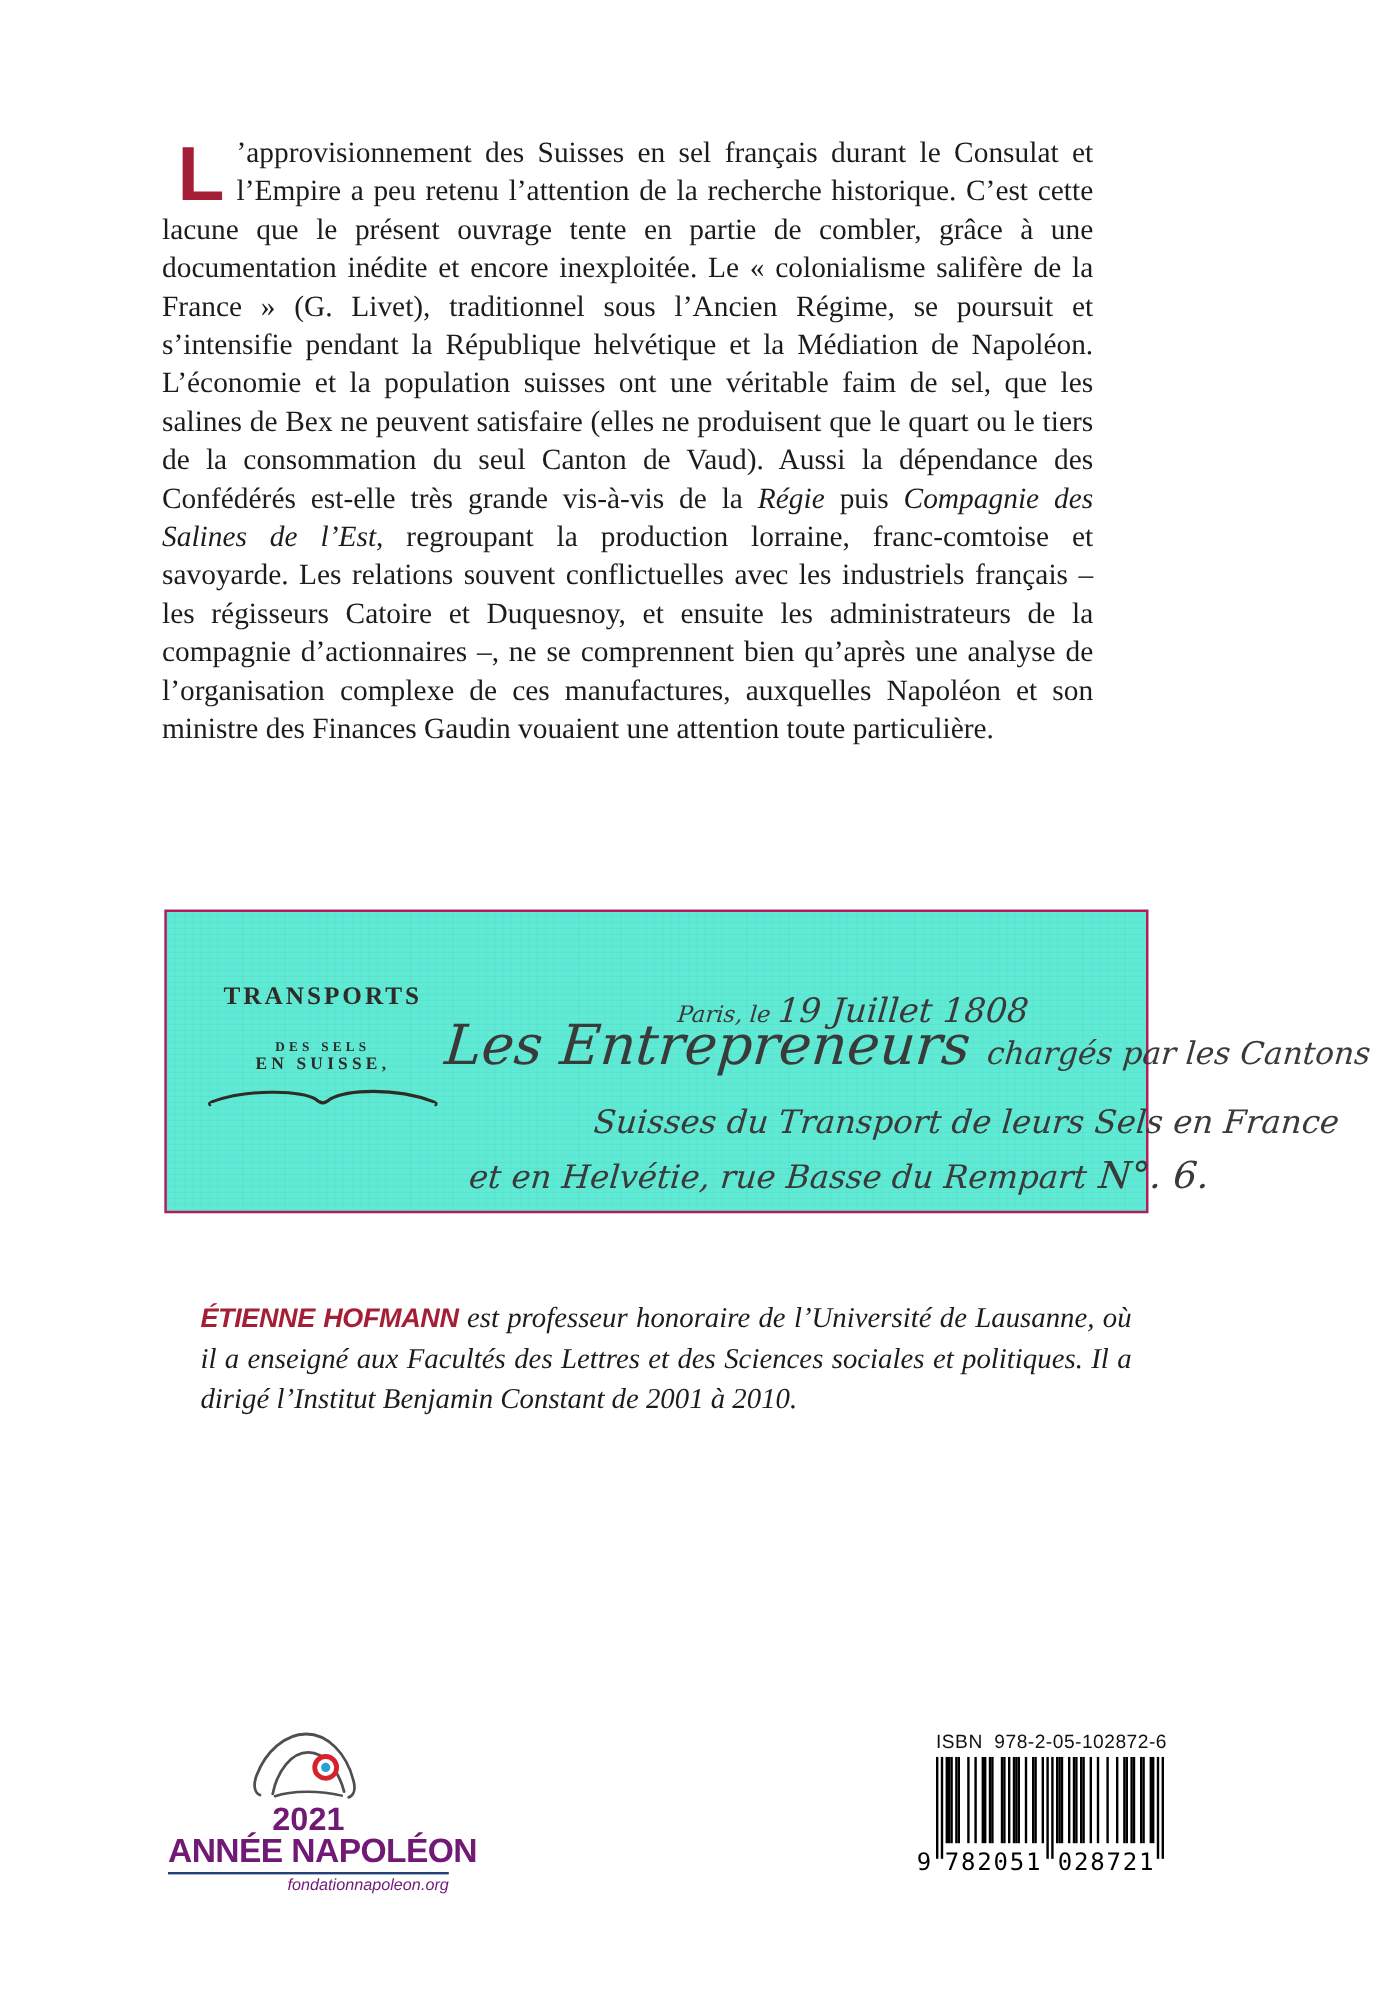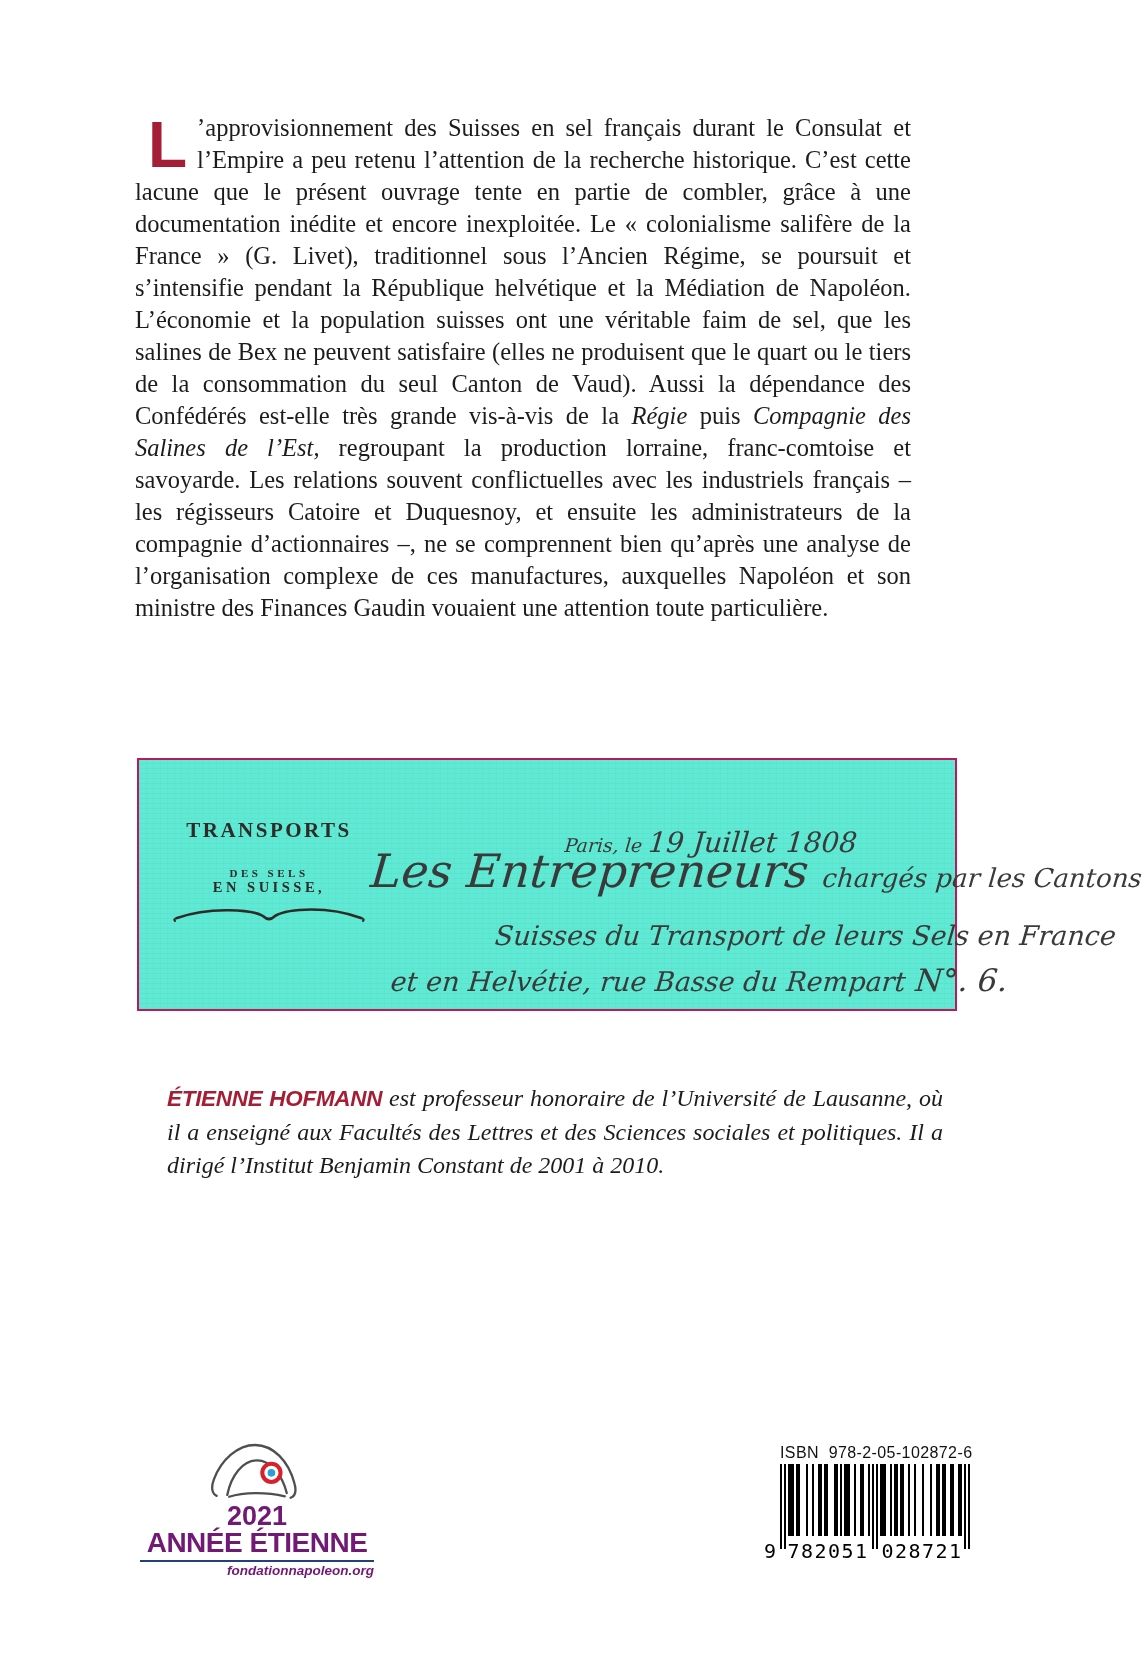--- a/index.html
+++ b/index.html
@@ -43,21 +43,21 @@
             letter-spacing:-0.3px;color:#a41e35;}
 
   
   .logo{position:absolute;left:140px;top:1436px;width:234px;text-align:center;
         font-family:"Liberation Sans",sans-serif;color:#701a75;}
   .logo-hat{display:block;margin:0 auto;}
   .logo-year{font-weight:700;font-size:27px;line-height:26px;margin-top:1px;}
   .logo-title{font-weight:700;font-size:28px;line-height:28px;letter-spacing:-0.5px;
               white-space:nowrap;margin-top:0;}
   .logo-rule{border:0;border-top:2.5px solid #234078;margin:3px 0 0 0;}
-  .logo-site{font-size:13.5px;font-style:italic;font-weight:700;text-align:right;margin-top:1px;}
+  .logo-site{font-size:13.5px;font-style:italic;font-weight:400;text-align:right;margin-top:1px;}
 
   
   .isbn-block{position:absolute;left:762px;top:1444px;width:212px;}
   .isbn-label{font-family:"Liberation Sans",sans-serif;font-size:16px;color:#111;
               margin-left:18px;white-space:pre;letter-spacing:0.4px;}
   .barcode-svg{display:block;margin-top:2px;}
   .barcode-svg text{font-family:"DejaVu Sans Mono",monospace;font-size:20px;fill:#000;}
 </style>
 </head>
 <body>
@@ -90,21 +90,21 @@
 
   <div class="logo">
     <svg class="logo-hat" width="96" height="66" viewBox="0 0 100 68">
       <path d="M8,62 C3,60 2,53 5,45 C13,24 30,9 48,9 C67,9 83,26 89,49 C91,56 90,62 85,64" fill="none" stroke="#4f4f4f" stroke-width="2.4" stroke-linecap="round"></path>
       <path d="M19,61 C23,41 35,25 50,25 C64,25 76,40 81,59" fill="none" stroke="#4f4f4f" stroke-width="2.4" stroke-linecap="round"></path>
       <path d="M21,63 C36,58 60,58 79,62.5" fill="none" stroke="#4f4f4f" stroke-width="2.2" stroke-linecap="round"></path>
       <circle cx="65" cy="38" r="9.5" fill="#ffffff" stroke="#d7212b" stroke-width="4.2"></circle>
       <circle cx="65" cy="38" r="4" fill="#2b9fd4"></circle>
     </svg>
     <div class="logo-year">2021</div>
-    <div class="logo-title">ANNÉE ÉTIENNE</div>
+    <div class="logo-title">ANNÉE NAPOLÉON</div>
     <hr class="logo-rule">
     <div class="logo-site">fondationnapoleon.org</div>
   </div>
 
   <div class="isbn-block">
     <div class="isbn-label">ISBN  978-2-05-102872-6</div>
     <svg class="barcode-svg" width="212" height="98" viewBox="0 0 212 98">
       <g>
           <rect x="18" y="0" width="2" height="85" fill="#000"></rect>
           <rect x="22" y="0" width="2" height="85" fill="#000"></rect>

